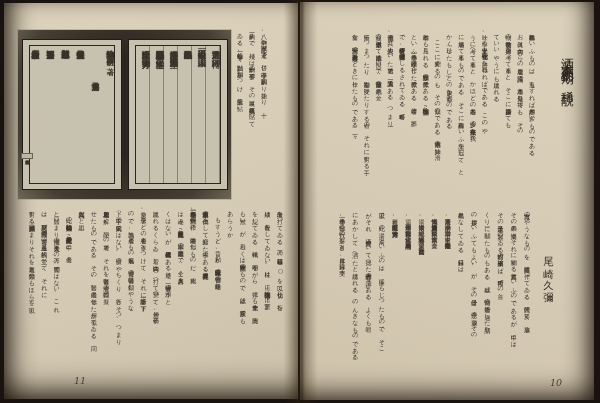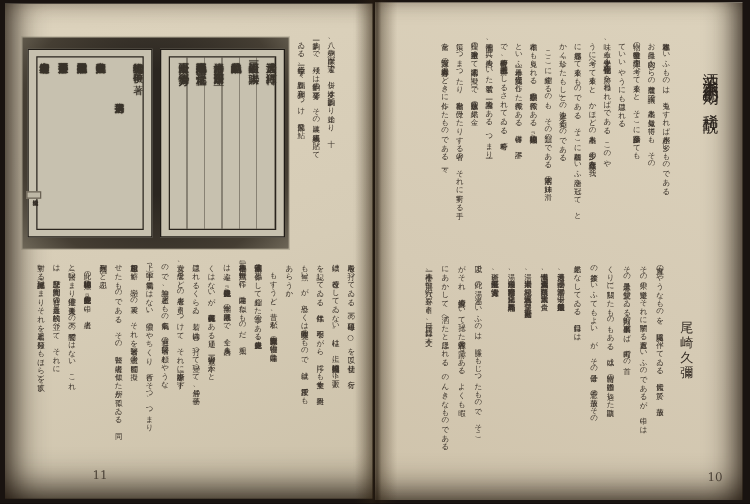--- a/index.html
+++ b/index.html
@@ -23,23 +23,23 @@
                rgba(32,22,11,.62) 52%,rgba(52,38,20,.3) 62%,rgba(40,28,14,0));}
   .vtext{position:absolute;writing-mode:vertical-rl;white-space:pre-line;
          color:#39312a;letter-spacing:0;}
   .title{right:18px;top:46px;font-size:13px;letter-spacing:2.6px;color:#2c251f;}
   .author{right:38px;top:246px;font-size:10.5px;letter-spacing:12px;color:#332b24;}
   .tier{font-size:6px;color:#3b332b;}
   .r-tier1{top:28px;right:56px;height:171px;line-height:11.8px;}
   .r-tier2{top:206px;right:60px;height:181px;line-height:13.2px;}
   .l-tier1{top:26px;right:28px;height:171px;line-height:12px;}
   .l-tier2{top:204px;right:12px;height:185px;line-height:12.4px;}
-  .pagenum{position:absolute;font-size:9.5px;color:#4a4136;}
+  .pagenum{position:absolute;font-style:italic;font-size:9.5px;color:#4a4136;}
   .pagenum--left{left:70px;bottom:13px;}
-  .pagenum--right{right:16px;bottom:12px;}
+  .pagenum--right{right:32px;bottom:12px;}
   .plate{position:absolute;left:14px;top:27px;width:213px;height:169px;
     background:radial-gradient(circle at 50% 45%,#2b2620 35%,#453e33 78%,#6e6758 100%);
     display:flex;align-items:center;justify-content:center;gap:6px;
     box-shadow:0 0 0 1px rgba(130,122,105,.35);}
   .leaf{width:98px;height:149px;background:#c7c1af;border:1px solid #1f1b16;position:relative;}
   .leaf-inner{position:absolute;top:5px;bottom:5px;left:6px;right:6px;border:1.5px solid #2a251e;}
   .leaf-inner--ruled{background:repeating-linear-gradient(to left,rgba(60,54,44,.45) 0 1px,transparent 1px 14px);}
   .leaf-text{position:absolute;top:4px;right:3px;bottom:2px;writing-mode:vertical-rl;
     white-space:pre-line;color:#3a342b;text-shadow:0 0 .7px rgba(60,54,44,.9);}
   .leaf-text--mokuroku{font-size:8.5px;line-height:14px;}

